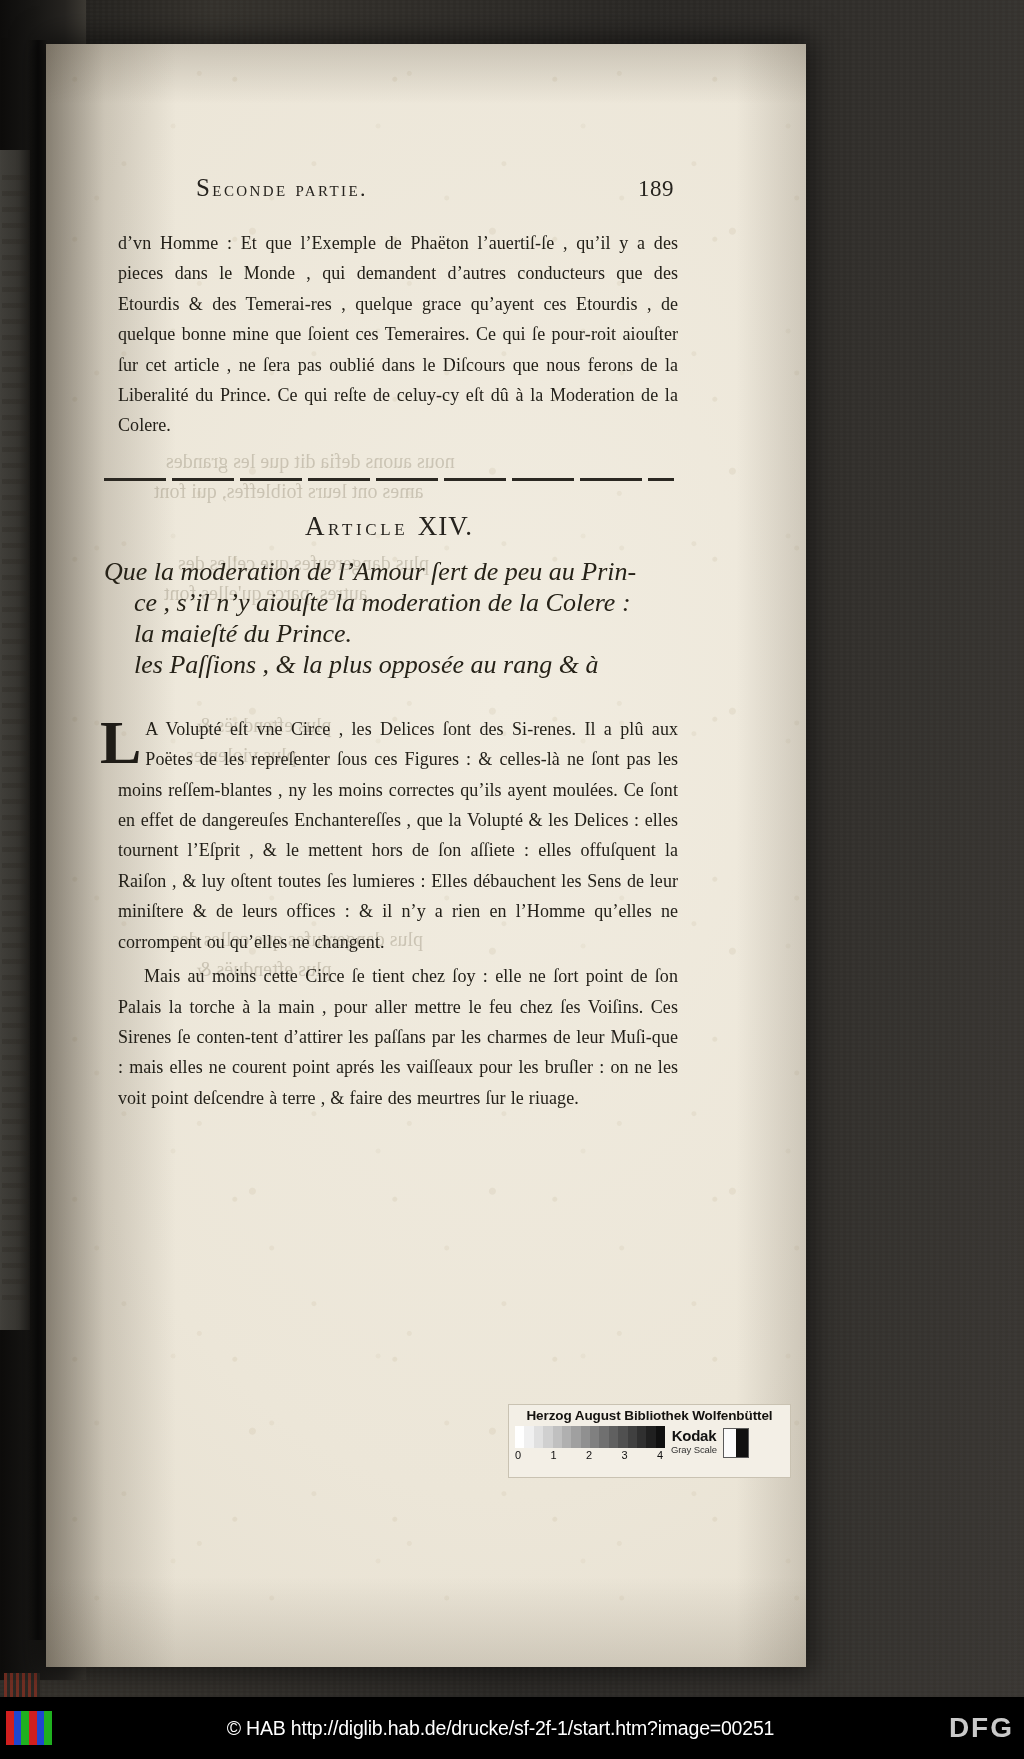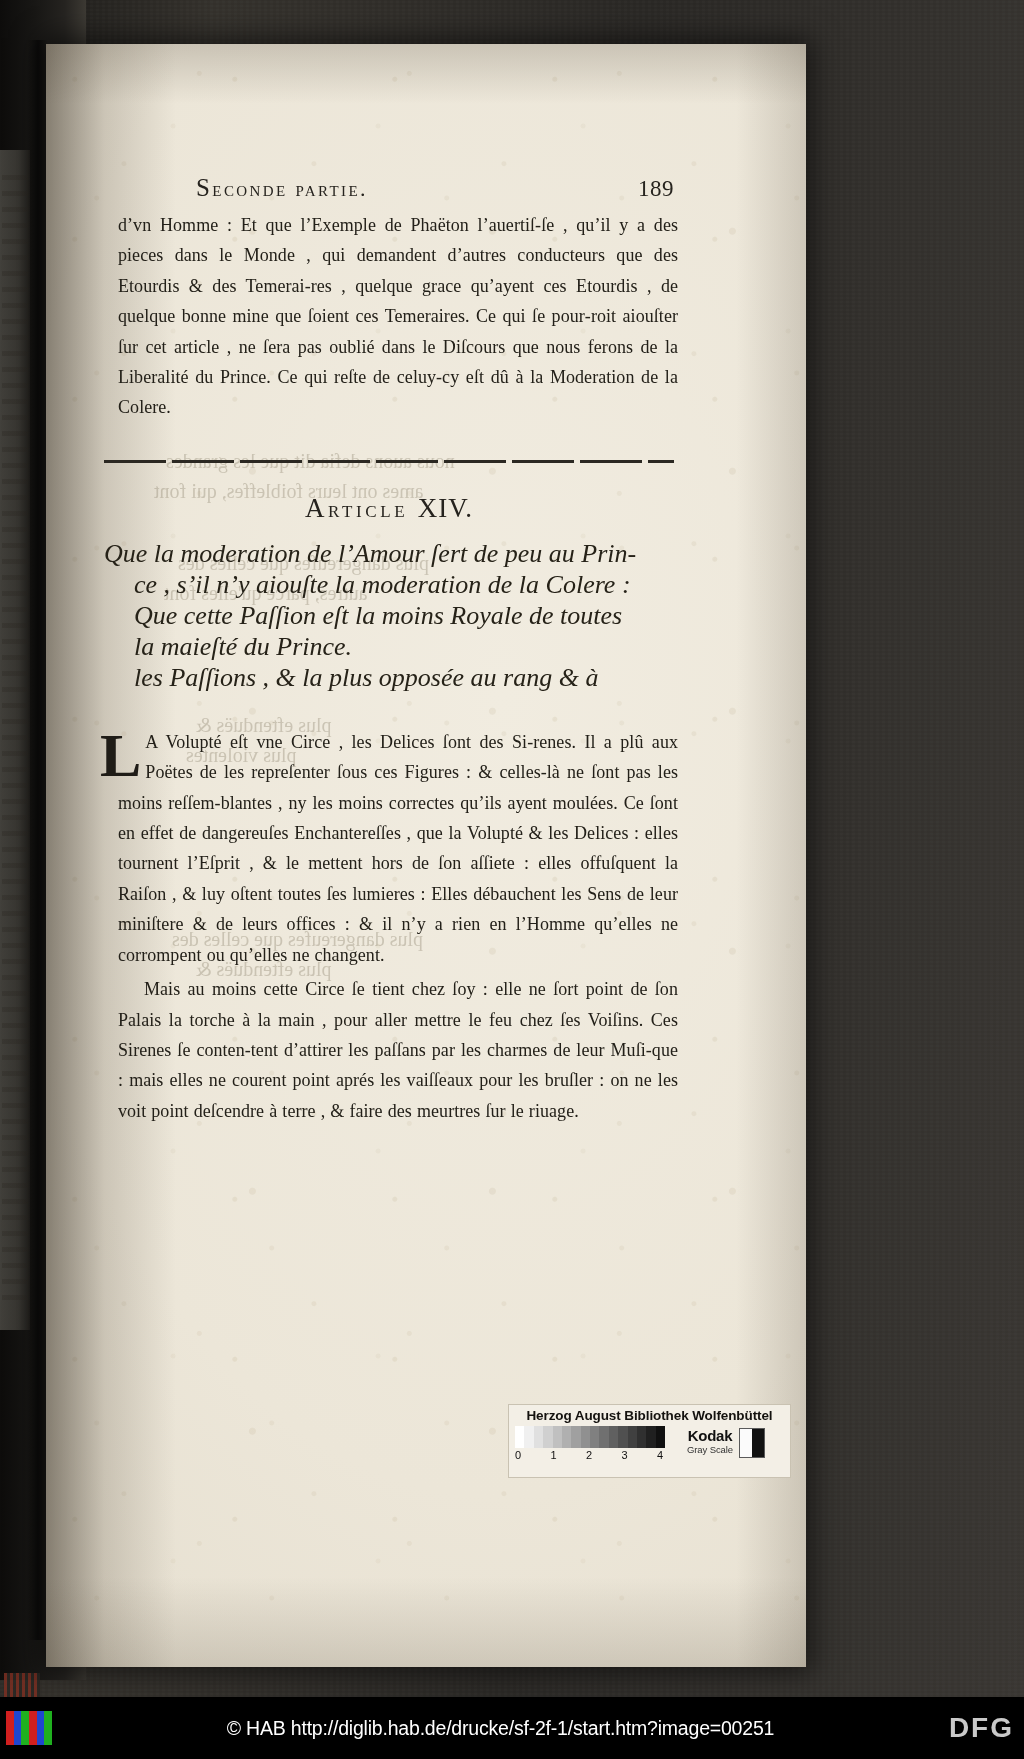--- a/index.html
+++ b/index.html
@@ -113,21 +113,21 @@
     position: absolute;
     left: 54px; top: 130px;
     width: 578px;
     color: #24211c;
   }
 
   
   #running-head-row {
     position: relative;
     height: 34px;
-    margin-bottom: 2px;
+    margin-bottom: 20px;
   }
   #running-head {
     position: absolute;
     left: 96px; top: 0;
     font-size: 22px;
     letter-spacing: 2.4px;
     font-variant: small-caps;
     color: #26231e;
   }
   #running-head .rh-cap { font-size: 25px; }
@@ -260,21 +260,21 @@
     display: flex;
   }
   #gray-bars span { flex: 1 1 auto; height: 100%; display: block; }
   #gray-ticks {
     display: flex;
     justify-content: space-between;
     font-size: 11px;
     color: #111;
     padding: 1px 2px 0 0;
   }
-  #kodak-block { text-align: center; padding-top: 1px; margin-left: 16px; }
+  #kodak-block { text-align: center; padding-top: 1px; }
   #kodak-word {
     font-size: 15px;
     font-weight: 700;
     color: #111;
     letter-spacing: -.3px;
   }
   #kodak-sub {
     font-size: 9.5px;
     color: #333;
     letter-spacing: -.1px;
@@ -364,21 +364,20 @@
     <div id="article-rule"></div>
 
     <div id="article-heading">
       <span><span class="rh-cap ah-cap">A</span>rticle</span>
       <span class="ah-num">XIV.</span>
     </div>
 
     <div id="article-summary">
       <span class="sum-line">Que la moderation de l’Amour ſert de peu au Prin‐</span>
       <span class="sum-line ind">ce , s’il n’y aiouſte la moderation de la Colere :</span>
-      <span class="sum-line ind">Que cette Paſſion eſt la moins Royale de toutes</span>
       <span class="sum-line ind">la maieſté du Prince.</span>
       <span class="sum-line ind">les Paſſions , &amp; la plus opposée au rang &amp; à</span>
     </div>
 
     <div id="opening-par">
       <span id="drop-cap">L</span>
       <p class="body-par">A Volupté eſt vne Circe , les Delices ſont des Si‐renes. Il a plû aux Poëtes de les repreſenter ſous ces Figures : &amp; celles-là ne ſont pas les moins reſſem‐blantes , ny les moins correctes qu’ils ayent moulées. Ce ſont en effet de dangereuſes Enchantereſſes , que la Volupté &amp; les Delices : elles tournent l’Eſprit , &amp; le mettent hors de ſon aſſiete : elles offuſquent la Raiſon , &amp; luy oſtent toutes ſes lumieres : Elles débauchent les Sens de leur miniſtere &amp; de leurs offices : &amp; il n’y a rien en l’Homme qu’elles ne corrompent ou qu’elles ne changent.</p>
     </div>
 
     <p class="body-par indent-first par-gap">Mais au moins cette Circe ſe tient chez ſoy : elle ne ſort point de ſon Palais la torche à la main , pour aller mettre le feu chez ſes Voiſins. Ces Sirenes ſe conten‐tent d’attirer les paſſans par les charmes de leur Muſi‐que : mais elles ne courent point aprés les vaiſſeaux pour les bruſler : on ne les voit point deſcendre à terre , &amp; faire des meurtres ſur le riuage.</p>

